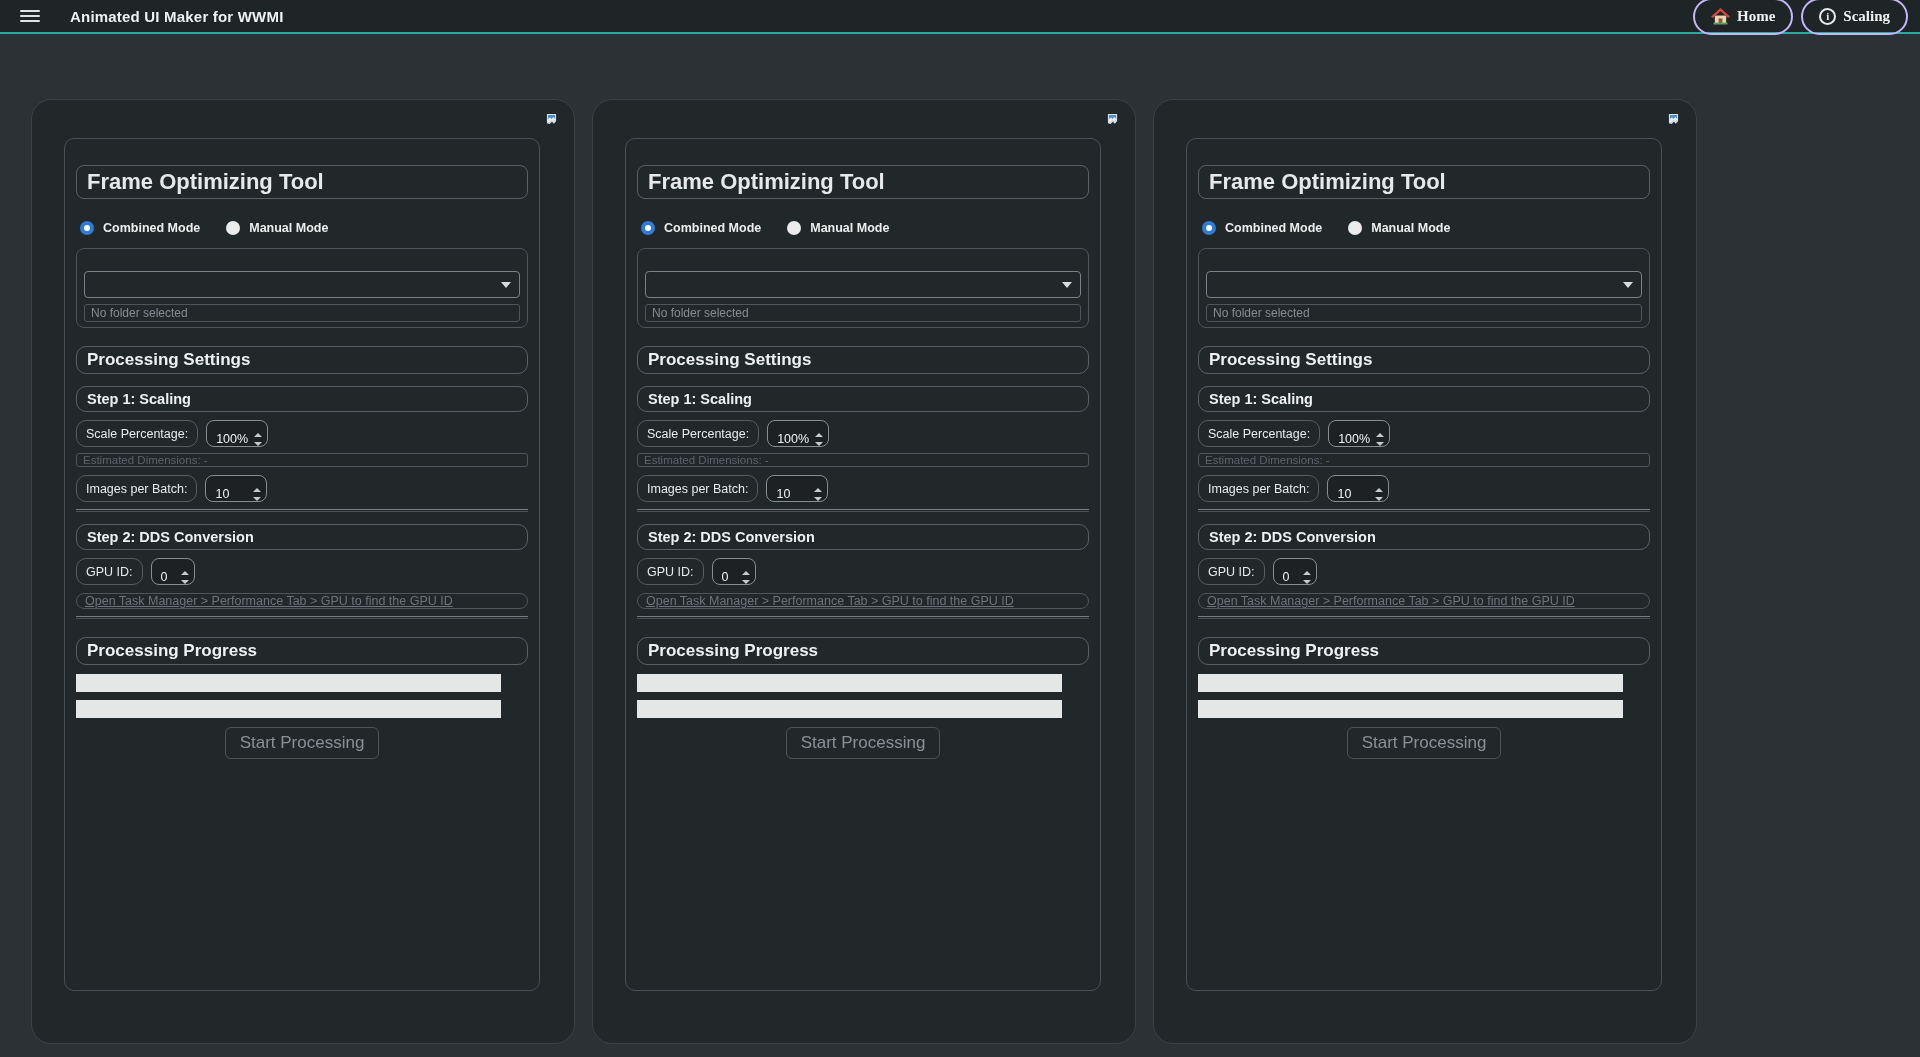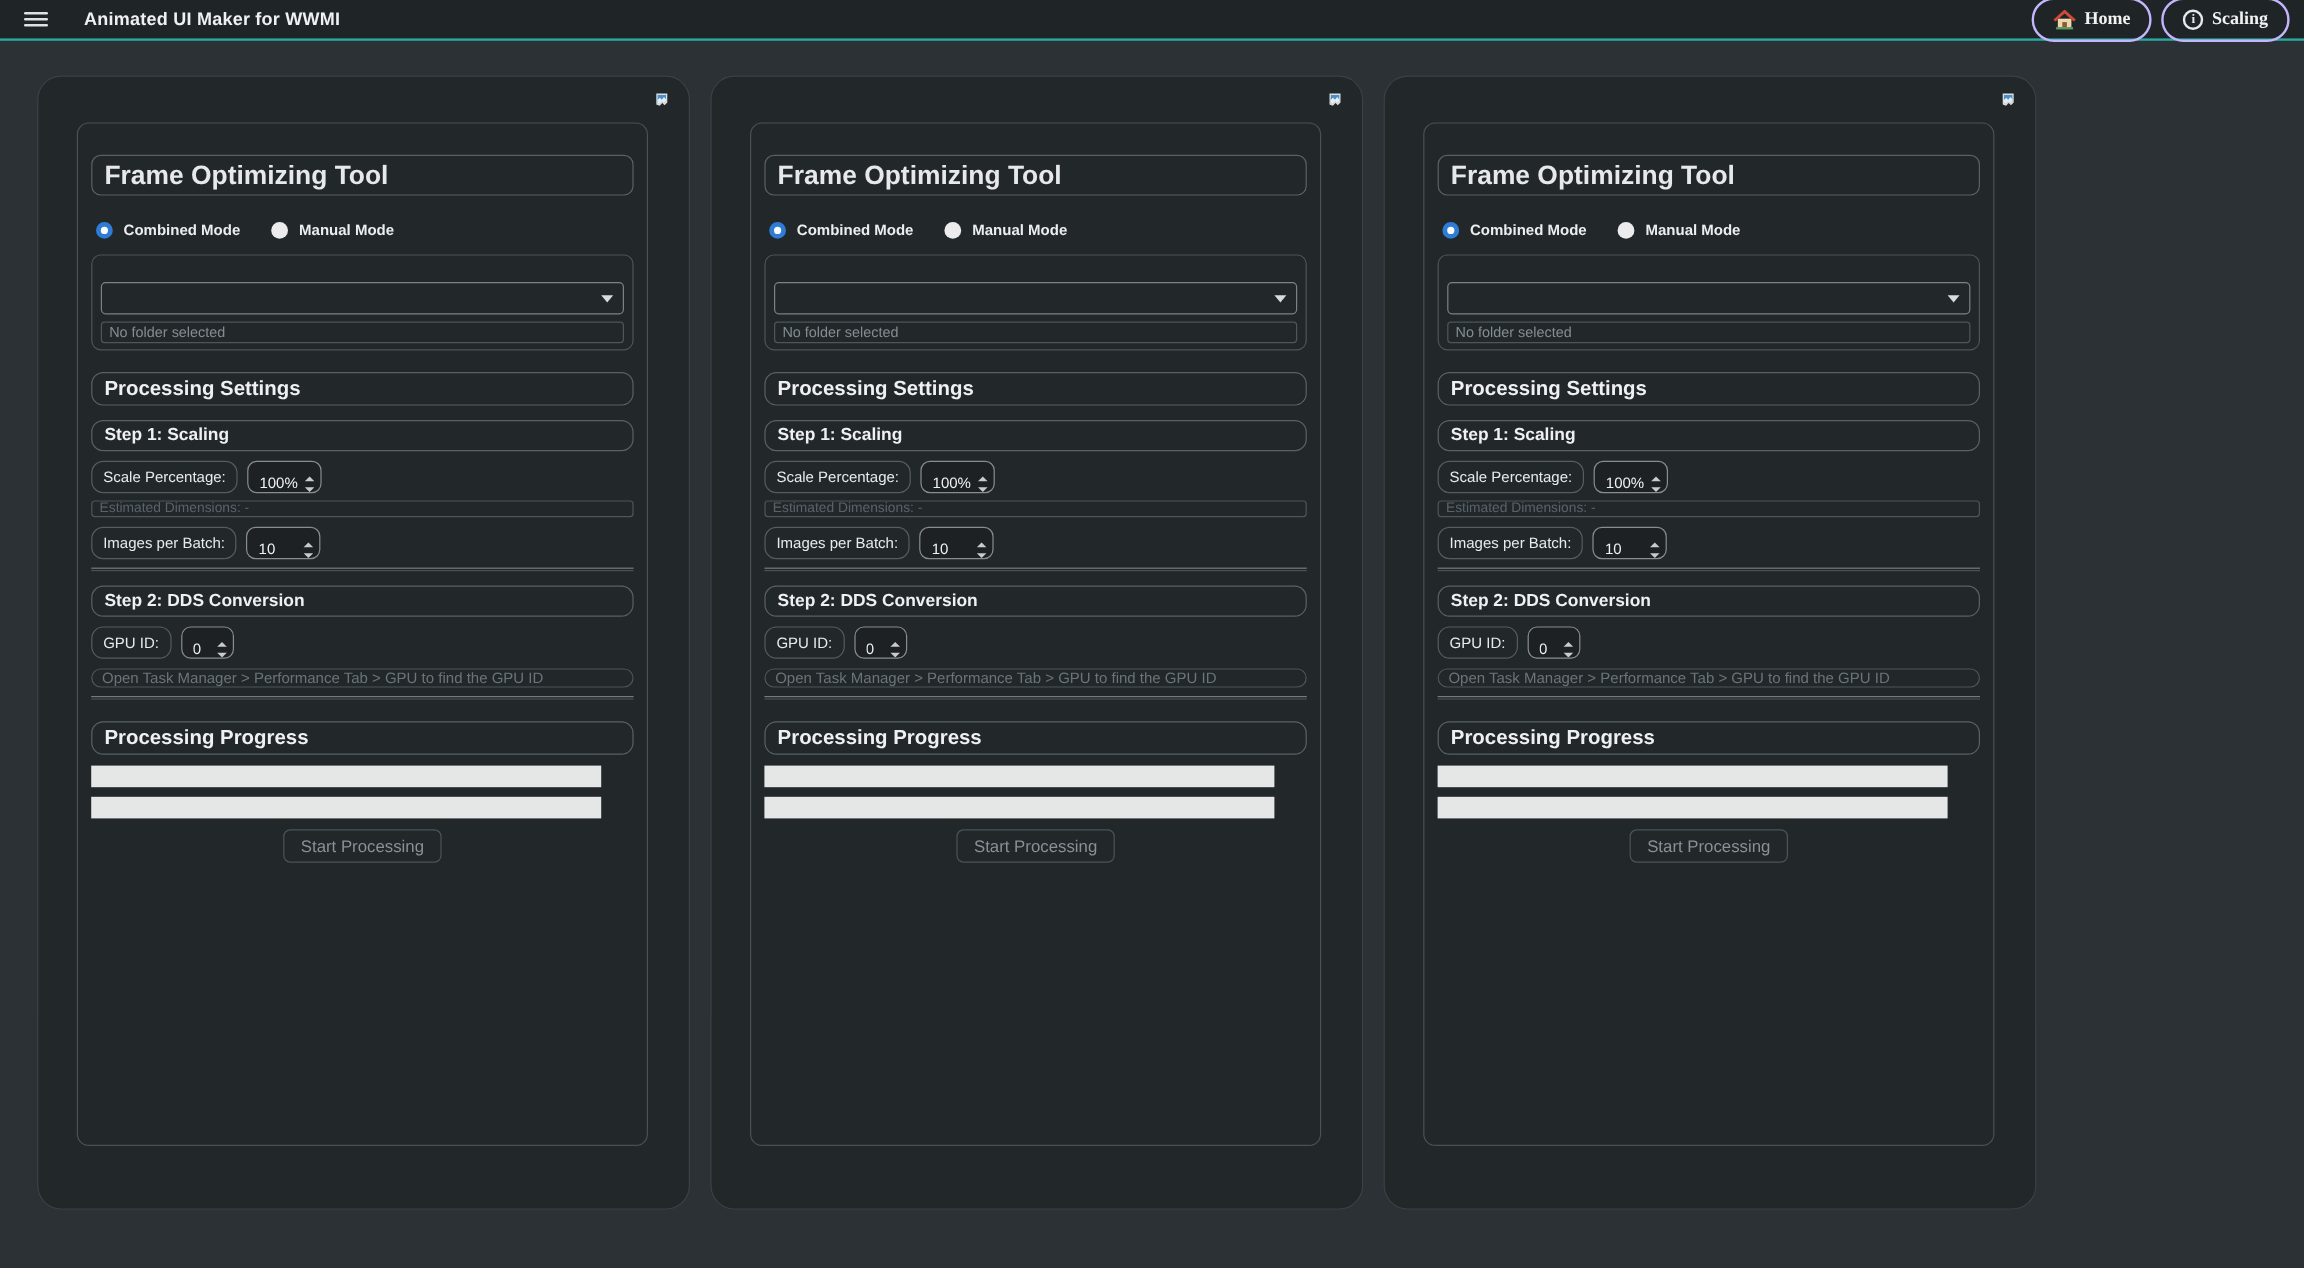--- a/index.html
+++ b/index.html
@@ -28,21 +28,21 @@
   }
   .info-circle {
     width:17px; height:17px; border:2px solid #e8eaea; border-radius:50%;
     display:flex; align-items:center; justify-content:center;
     font-size:11px; font-weight:bold; color:#e8eaea;
   }
   
   .panels-row { display:flex; gap:17px; padding:29px 31px 0; }
   .panel {
     position:relative; width:544px; height:945px;
-    background:#22272a; border:1px solid #3b4145; border-radius:20px;
+    background:#22272a; border:1px solid #3b4145; border-radius:20px;margin-top:36px;
   }
   .panel-close { position:absolute; top:13px; right:17px; cursor:pointer; line-height:0; }
   .card {
     position:absolute; left:32px; right:34px; top:38px; height:853px;
     border:1px solid #4a5156; border-radius:10px;
     padding:26px 11px 0;
   }
   .title-box {
     border:1px solid #5a6166; border-radius:8px;
     height:34px; display:flex; align-items:center; padding:0 10px;
@@ -100,32 +100,32 @@
   .spin-up { border-bottom:4px solid #c8cbcd; }
   .spin-down { border-top:4px solid #c8cbcd; }
   .dim-box {
     margin-top:6px; border:1px solid #4e555b; border-radius:3px;
     height:14px; display:flex; align-items:center; padding:0 6px;
     font-size:11.5px; color:#5a636a;
   }
   .hint-box {
     margin-top:8px; border:1px solid #4e555b; border-radius:9px;
     height:16px; display:flex; align-items:center; padding:0 8px;
-    font-size:12.5px; color:#6b747a; white-space:nowrap; overflow:hidden;
+    font-size:12.5px; color:#6b747a; white-space:nowrap; overflow:hidden;text-decoration:underline;
   }
   .sep { margin-top:7px; height:3px; border:none;
     border-top:1px solid #757b80; border-bottom:1px solid #4a5054; background:transparent; }
   
   .progress-track { margin-top:9px; width:94%; height:18px; background:#e5e6e6; }
   .progress-track + .progress-track { margin-top:8px; }
   .progress-fill { height:100%; background:#2e7cd6; width:0%; }
   .start-row { display:flex; justify-content:center; margin-top:9px; }
   .start-btn {
     border:1px solid #4d5357; border-radius:6px; background:transparent;
-    color:#899097; font-family:inherit; font-size:14px; padding:5px 14px; cursor:default;
+    color:#899097; font-family:inherit; font-size:17px; padding:5px 14px; cursor:default;
   }
 </style>
 </head>
 <body>
 
 <header class="topbar">
   <div class="hamburger">
     <span></span>
       <span></span>
       <span></span>

